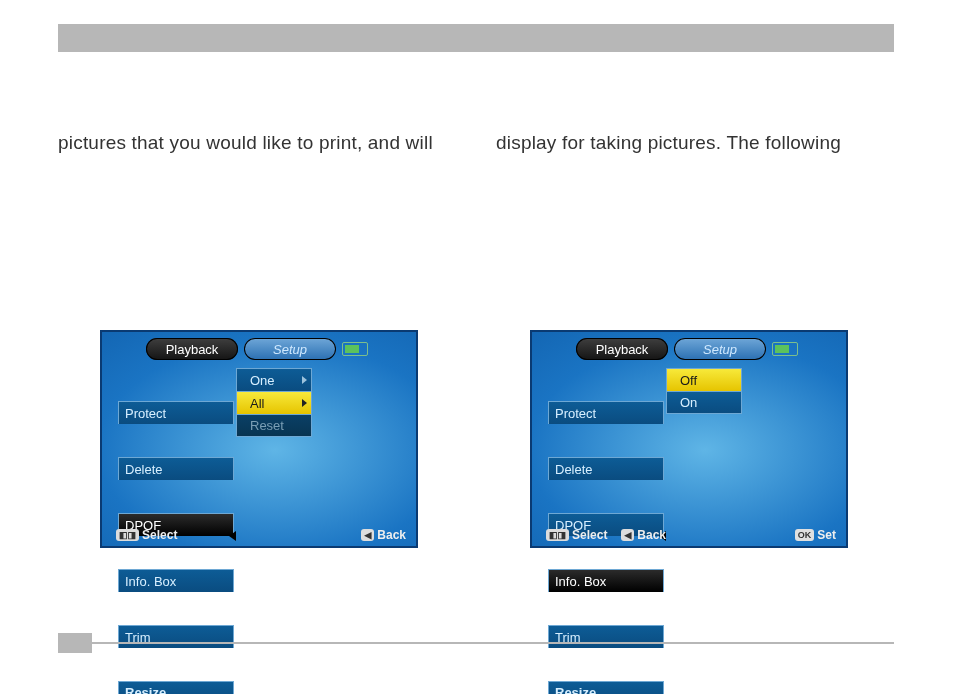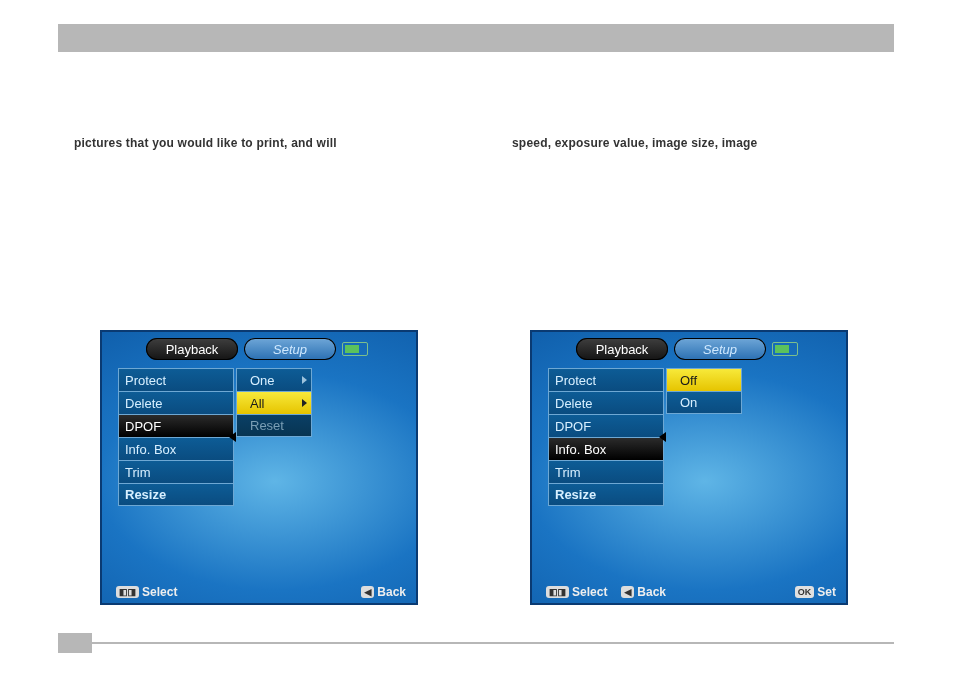--- a/index.html
+++ b/index.html
@@ -22,33 +22,32 @@
     background: #b7b7b7;
   }
   .col-left, .col-right {
     position: absolute;
     top: 130px;
     width: 400px;
   }
   .col-left { left: 58px; }
   .col-right { left: 496px; }
   .para {
-    font-size: 12px;
+    font-size: 19px;
     line-height: 26px;
     letter-spacing: 0.2px;
     color: #333;
-    margin: 0 0 36px 16px;
+    margin: 0 0 36px 0;
     font-stretch: condensed;
-    font-weight: bold;
   }
   
   .menu-box {
     position: absolute;
     width: 318px;
-    height: 275px;
+    height: 218px;
     background: radial-gradient(ellipse 420px 260px at 55% 55%, #5fb5e6 0%, #1a74c3 42%, #064b95 100%);
     box-shadow: inset 0 0 0 2px #0a3a72;
   }
   .menu-box.left  { left: 100px; top: 330px; }
   .menu-box.right { left: 530px; top: 330px; }
   .tabs {
     position: absolute;
     top: 8px; left: 46px;
     display: flex;
     gap: 6px;
@@ -79,20 +78,21 @@
   .menu-item {
     height: 23px;
     font-size: 13px;
     color: #d7efff;
     padding-left: 6px;
     display:flex; align-items:center;
     background: linear-gradient(#0d5c96,#0a4c80);
     border: 1px solid #6ea8d4;
     border-bottom: none;
     box-sizing: border-box;
+    margin-top: 33px;
   }
   .menu-item:last-child{ border-bottom:1px solid #6ea8d4;font-weight:bold; }
   .menu-item.selected {
     background: linear-gradient(#2b2b2b,#000);
     color: #fff;
   }
   .sub-list {
     position: absolute;
     top: 38px; left: 136px;
     width: 76px;
@@ -157,21 +157,21 @@
 </head>
 <body>
 
 <div class="top-gray-bar"></div>
 
 <div class="col-left">
   <p class="para">pictures that you would like to print, and will</p>
 </div>
 
 <div class="col-right">
-  <p class="para">speed, exposure value, image size, image</p>
+  <p class="para">display for taking pictures. The following</p>
 </div>
 
 <div class="menu-box left">
   <div class="tabs">
     <div class="tab playback">Playback</div>
     <div class="tab setup">Setup</div>
     <div class="batt"></div>
   </div>
   <div class="menu-list">
     <div class="menu-item">Protect</div>

